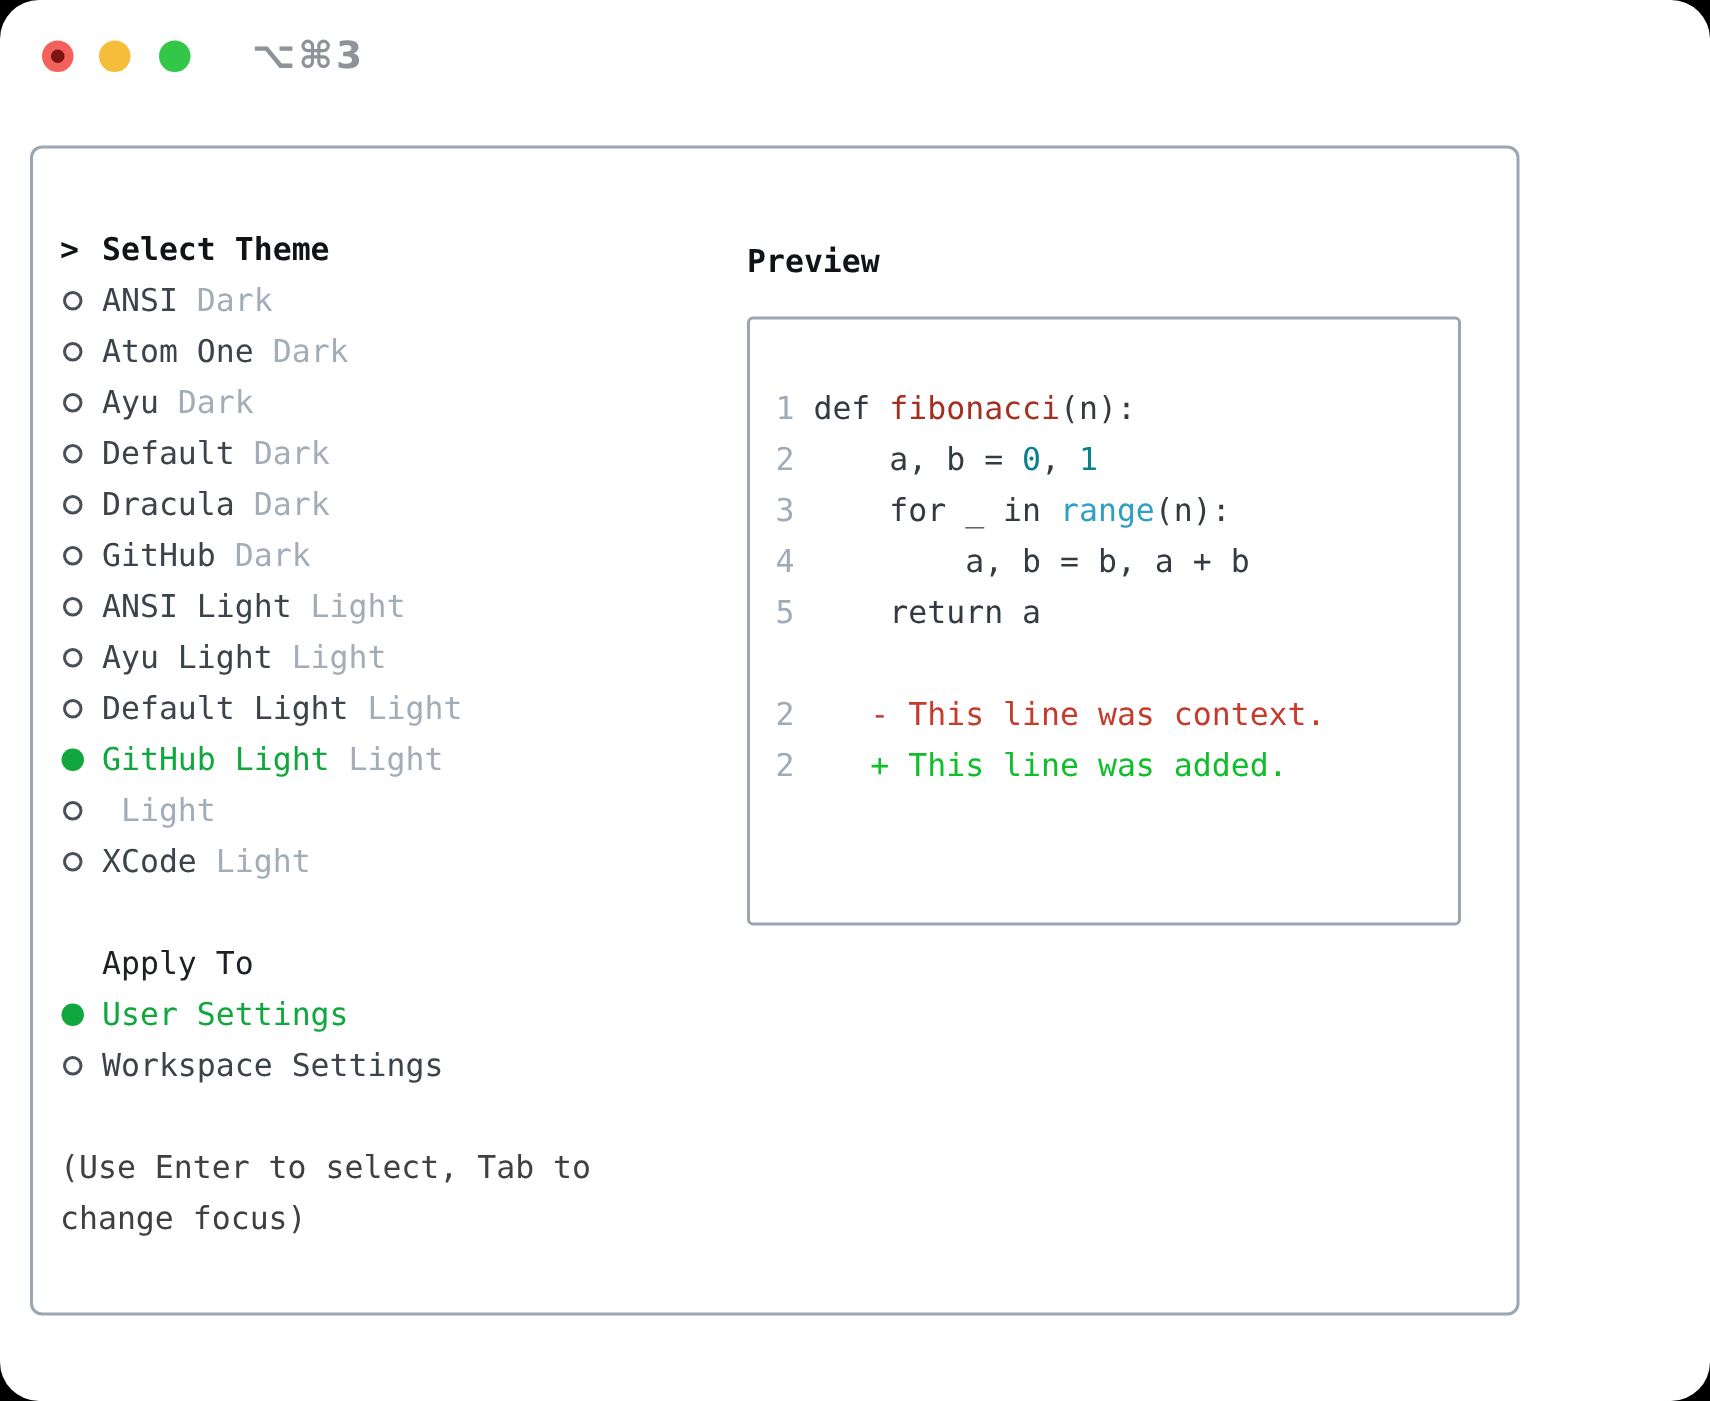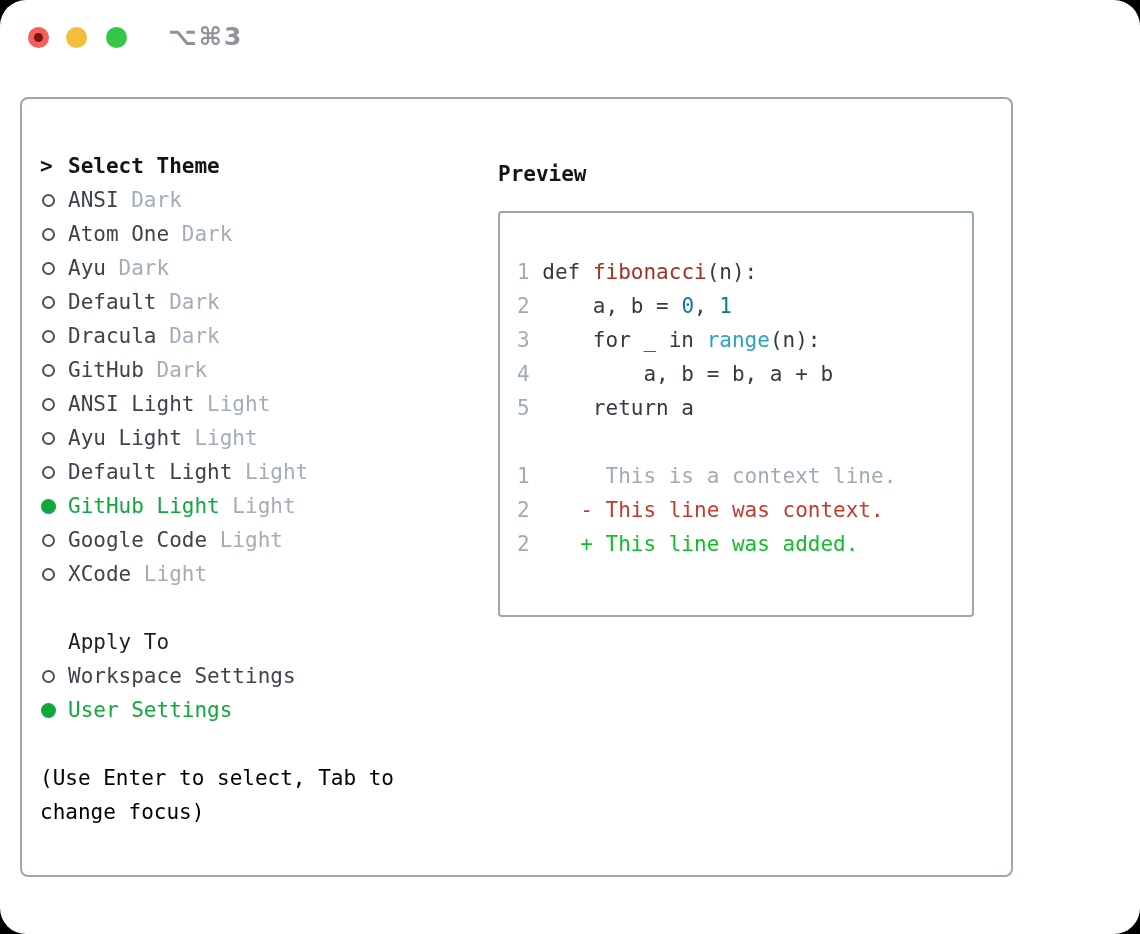--- a/index.html
+++ b/index.html
@@ -34,21 +34,21 @@
   .ring{display:inline-block;width:13px;height:13px;border-radius:50%;border:2px solid #4a5058;margin-left:2px;}
   .dot{display:inline-block;width:15px;height:15px;border-radius:50%;background:#10a83e;margin-left:1px;}
   .hdr{font-weight:700;color:#101317;}
   .theme-name{color:#3d434b;text-align:right;}
   .theme-name.selected{color:#10a83e;}
   .variant{color:#a2adb8;}
   .spacer{height:34px;}
   .subhdr{color:#1d2126;}
   .opt-label{color:#3d434b;}
   .opt-label.selected{color:#10a83e;}
-  .hint{color:#000000;white-space:normal;}
+  .hint{color:#404040;white-space:normal;}
   
   .right-col{position:absolute;left:476px;top:58px;width:500px;font-size:21px;line-height:34px;}
   .preview-hdr{font-weight:700;color:#101317;height:34px;}
   .preview-box{
     margin-top:20px;width:476px;height:406px;
     border:2px solid #9aa6b2;border-radius:4px;background:#fff;
     padding:42px 0 0 17px;overflow:hidden;
   }
   .cl{white-space:pre;height:34px;font-size:21px;line-height:34px;}
   .ln{color:#9fabb6;}
@@ -82,50 +82,49 @@
           <div class="row"><span class="marker"><span class="ring"></span></span><span class="theme-name">ANSI</span><span class="variant">&nbsp;Dark</span></div>
           <div class="row"><span class="marker"><span class="ring"></span></span><span class="theme-name">Atom One</span><span class="variant">&nbsp;Dark</span></div>
           <div class="row"><span class="marker"><span class="ring"></span></span><span class="theme-name">Ayu</span><span class="variant">&nbsp;Dark</span></div>
           <div class="row"><span class="marker"><span class="ring"></span></span><span class="theme-name">Default</span><span class="variant">&nbsp;Dark</span></div>
           <div class="row"><span class="marker"><span class="ring"></span></span><span class="theme-name">Dracula</span><span class="variant">&nbsp;Dark</span></div>
           <div class="row"><span class="marker"><span class="ring"></span></span><span class="theme-name">GitHub</span><span class="variant">&nbsp;Dark</span></div>
           <div class="row"><span class="marker"><span class="ring"></span></span><span class="theme-name">ANSI Light</span><span class="variant">&nbsp;Light</span></div>
           <div class="row"><span class="marker"><span class="ring"></span></span><span class="theme-name">Ayu Light</span><span class="variant">&nbsp;Light</span></div>
           <div class="row"><span class="marker"><span class="ring"></span></span><span class="theme-name">Default Light</span><span class="variant">&nbsp;Light</span></div>
           <div class="row"><span class="marker"><span class="dot"></span></span><span class="theme-name selected">GitHub Light</span><span class="variant">&nbsp;Light</span></div>
-          <div class="row"><span class="marker"><span class="ring"></span></span><span class="theme-name">Google Code</span><span class="variant">&nbsp;Light</span></div>
+          <div class="row"><span class="marker"><span class="ring"></span></span><span class="variant">&nbsp;Light</span></div>
           <div class="row"><span class="marker"><span class="ring"></span></span><span class="theme-name">XCode</span><span class="variant">&nbsp;Light</span></div>
         </div>
 
       <div class="spacer"></div>
 
       <div class="row">
         <span class="marker"></span><span class="subhdr">Apply To</span>
       </div>
       <div id="apply-list">
+          <div class="row"><span class="marker"><span class="dot"></span></span><span class="opt-label selected">User Settings</span></div>
           <div class="row"><span class="marker"><span class="ring"></span></span><span class="opt-label">Workspace Settings</span></div>
-          <div class="row"><span class="marker"><span class="dot"></span></span><span class="opt-label selected">User Settings</span></div>
         </div>
 
       <div class="spacer"></div>
 
       <div class="row hint" style="height:auto;white-space:normal;">(Use Enter to select, Tab to change focus)</div>
     </div>
 
     <div class="right-col">
       <div class="preview-hdr">Preview</div>
       <div class="preview-box">
         <div id="code-block">
             <div class="cl"><span class="ln">1 </span><span class="tok-d">def </span><span class="tok-fn">fibonacci</span><span class="tok-d">(n):</span></div>
             <div class="cl"><span class="ln">2 </span><span class="tok-d">    a, b = </span><span class="tok-num">0</span><span class="tok-d">, </span><span class="tok-num">1</span></div>
             <div class="cl"><span class="ln">3 </span><span class="tok-d">    for _ in </span><span class="tok-bi">range</span><span class="tok-d">(n):</span></div>
             <div class="cl"><span class="ln">4 </span><span class="tok-d">        a, b = b, a + b</span></div>
             <div class="cl"><span class="ln">5 </span><span class="tok-d">    return a</span></div>
             <div class="cl"></div>
-            <div class="cl"><span class="ln">1 </span><span class="tok-mut">     This is a context line.</span></div>
             <div class="cl"><span class="ln">2 </span><span class="tok-del">   - This line was context.</span></div>
             <div class="cl"><span class="ln">2 </span><span class="tok-add">   + This line was added.</span></div>
           </div>
       </div>
     </div>
 
   </div>
 </div>
 
 </body></html>

